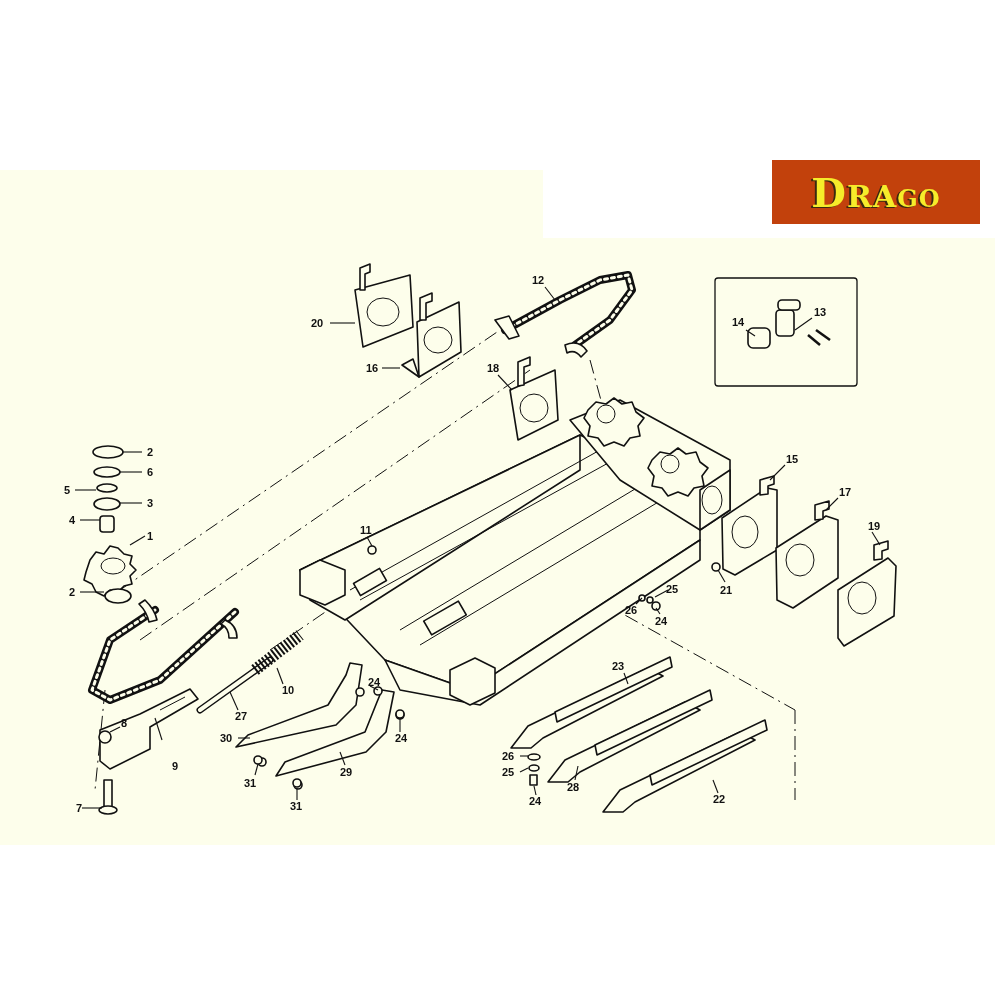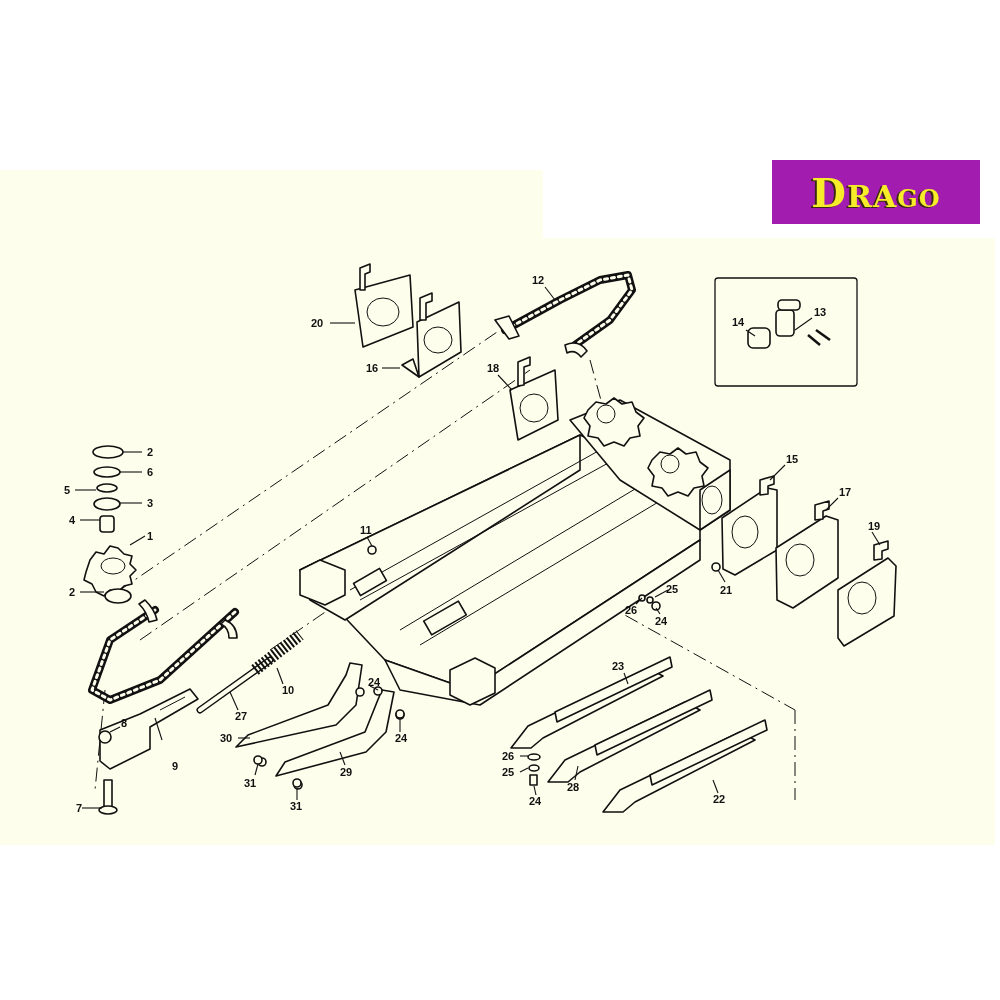--- a/index.html
+++ b/index.html
@@ -11,21 +11,21 @@
   .sheet {
     position: absolute; left: 0; top: 170px; width: 995px; height: 675px;
     background: #fdfeeb;
   }
   .notch {
     position: absolute; left: 543px; top: 170px; width: 452px; height: 68px;
     background: #ffffff;
   }
   .logo {
     position: absolute; left: 772px; top: 160px; width: 208px; height: 64px;
-    background: #a21caf;
+    background: #c2410c;
     display: flex; align-items: center; justify-content: center;
     box-sizing: border-box;
   }
   .logo span {
     font-family: "DejaVu Serif", serif; font-weight: bold;
     color: #f6ec2a; letter-spacing: 1px;
     text-shadow: -2px 1px 0 #3a2a10;
     font-size: 40px;
   }
   .logo span .sm { font-size: 30px; }

